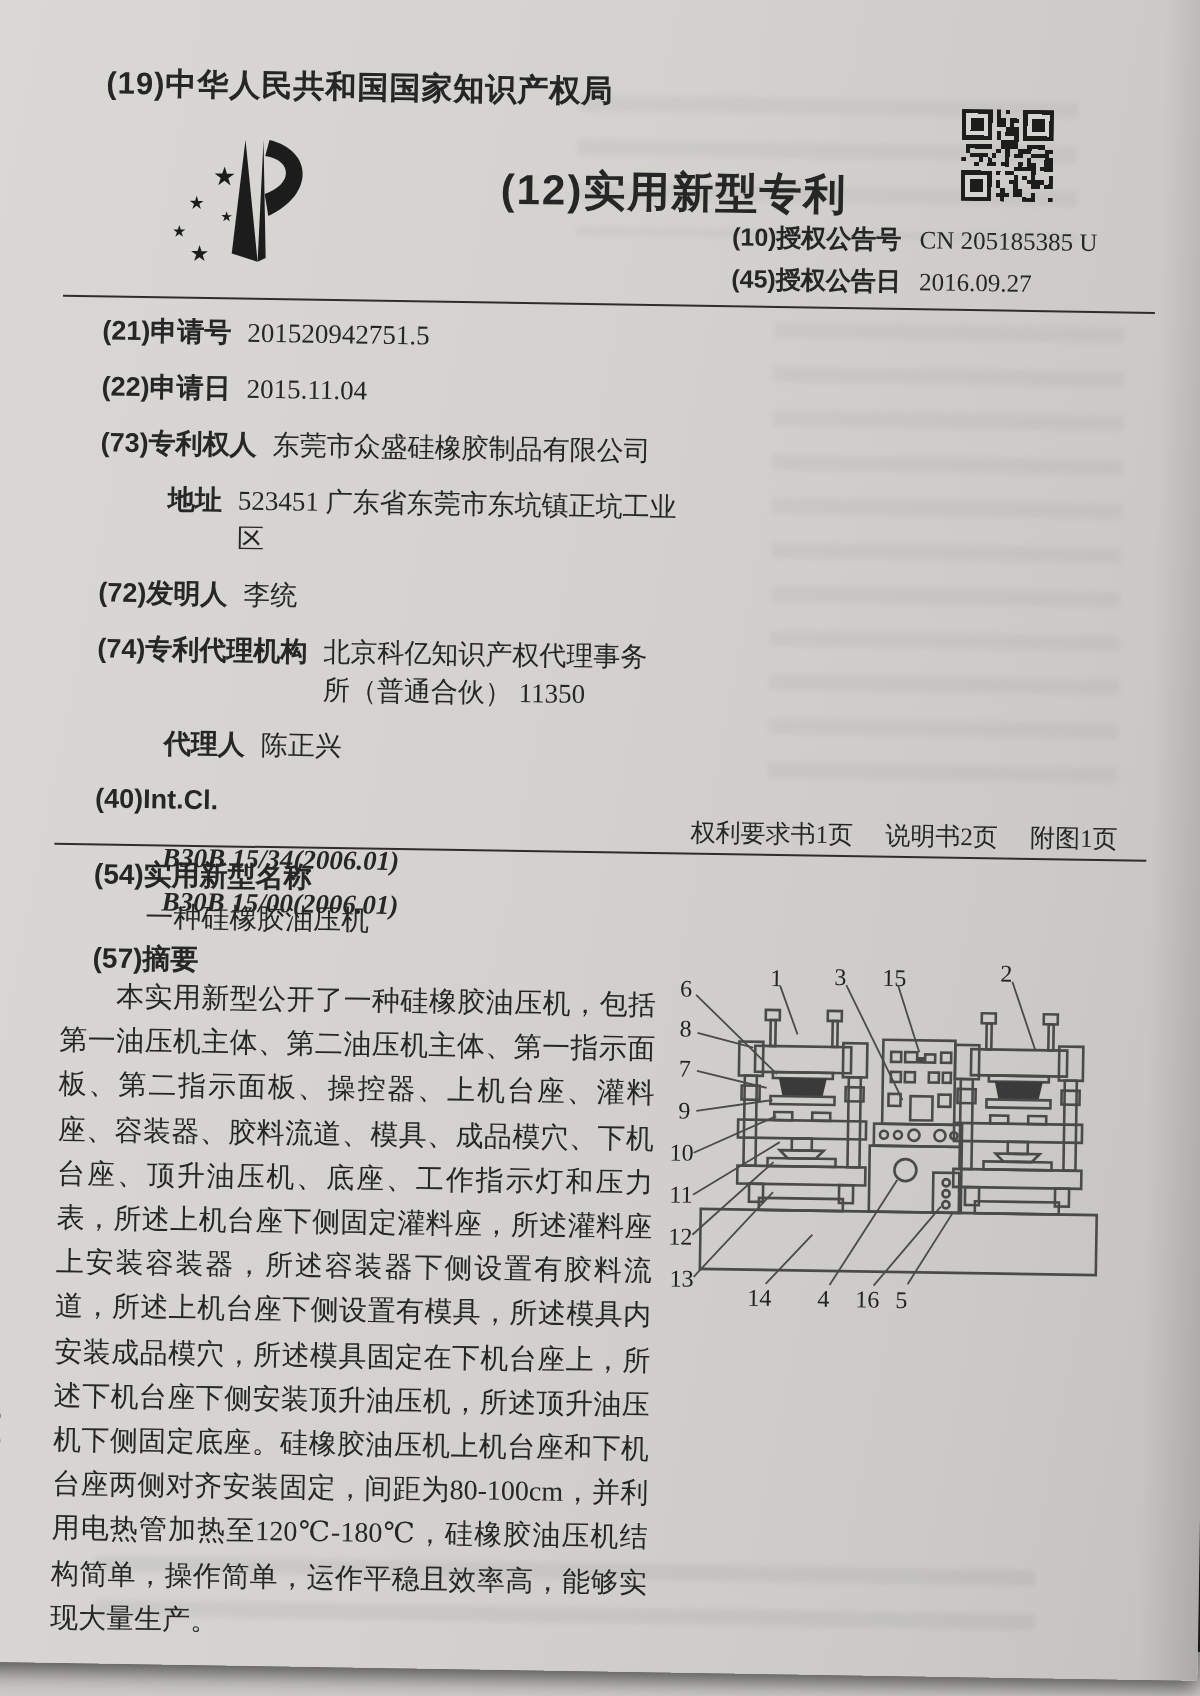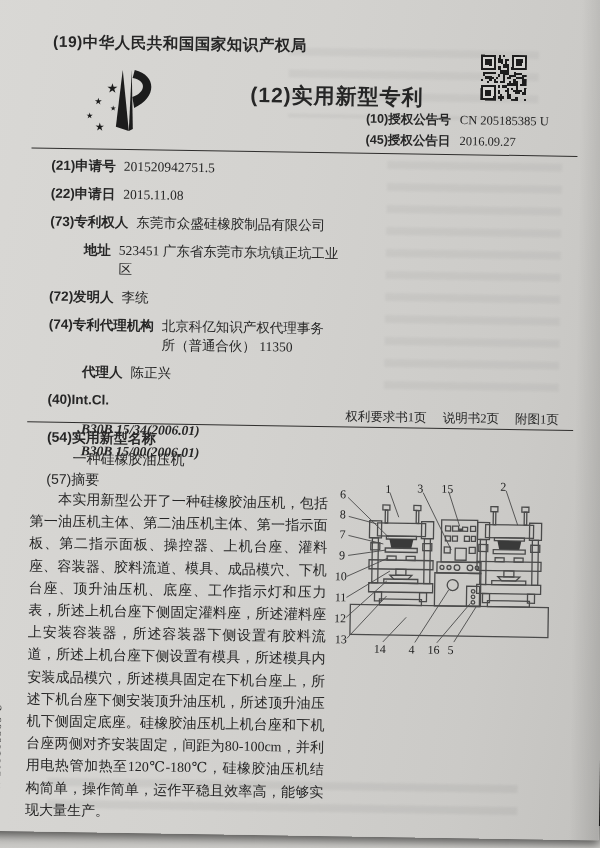--- a/index.html
+++ b/index.html
@@ -39,21 +39,21 @@
   .b-row .val { font-family:"Liberation Serif","DejaVu Serif",serif; }
   .w195 { width:200px; } .w224 { width:226px; } .w172 { width:174px; }
   .sub-row { margin-left:34px; }
   .ipc { margin-left:34px; font-style:italic; font-weight:bold; line-height:22px; }
 
   .pages-info { position:absolute; left:362px; top:418px; font-size:12.5px; white-space:nowrap; }
   .pages-info span { margin-right:13px; }
 
   .sec54 { position:absolute; left:64px; top:443px; font-size:14px; font-weight:bold; }
   .invention-title { position:absolute; left:90px; top:464px; font-size:14px; }
-  .sec57 { position:absolute; left:64px; top:485px; font-size:14px; font-weight:normal; }
+  .sec57 { position:absolute; left:64px; top:485px; font-size:14px; font-weight:bold; }
   .abstract { position:absolute; left:48px; top:503px; width:298px; font-size:14px;
               line-height:22.2px; text-align:justify; text-indent:2em; }
 
   .figure { position:absolute; left:340px; top:474px; }
   .figure svg text { font-family:"Liberation Serif","DejaVu Serif",serif; }
 
   .side-text { position:absolute; left:-36px; top:760px; width:110px; font-size:10.5px;
                letter-spacing:1.5px; color:#3c3c3c; transform:rotate(-90deg); text-align:center; }
 
   .bleed { position:absolute; opacity:.07; filter:blur(1.2px); pointer-events:none;
@@ -240,21 +240,21 @@
 
   <div class="rule rule1"></div>
 
   <div class="biblio">
     <div class="b-row">
       <span class="lbl">(21)申请号</span>
       <span class="val">201520942751.5</span>
     </div>
     <div class="b-row">
       <span class="lbl">(22)申请日</span>
-      <span class="val">2015.11.08</span>
+      <span class="val">2015.11.04</span>
     </div>
     <div class="b-row">
       <span class="lbl">(73)专利权人</span>
       <span class="val w195">东莞市众盛硅橡胶制品有限公司</span>
     </div>
     <div class="b-row sub-row">
       <span class="lbl">地址</span>
       <span class="val w224">523451 广东省东莞市东坑镇正坑工业区</span>
     </div>
     <div class="b-row">

